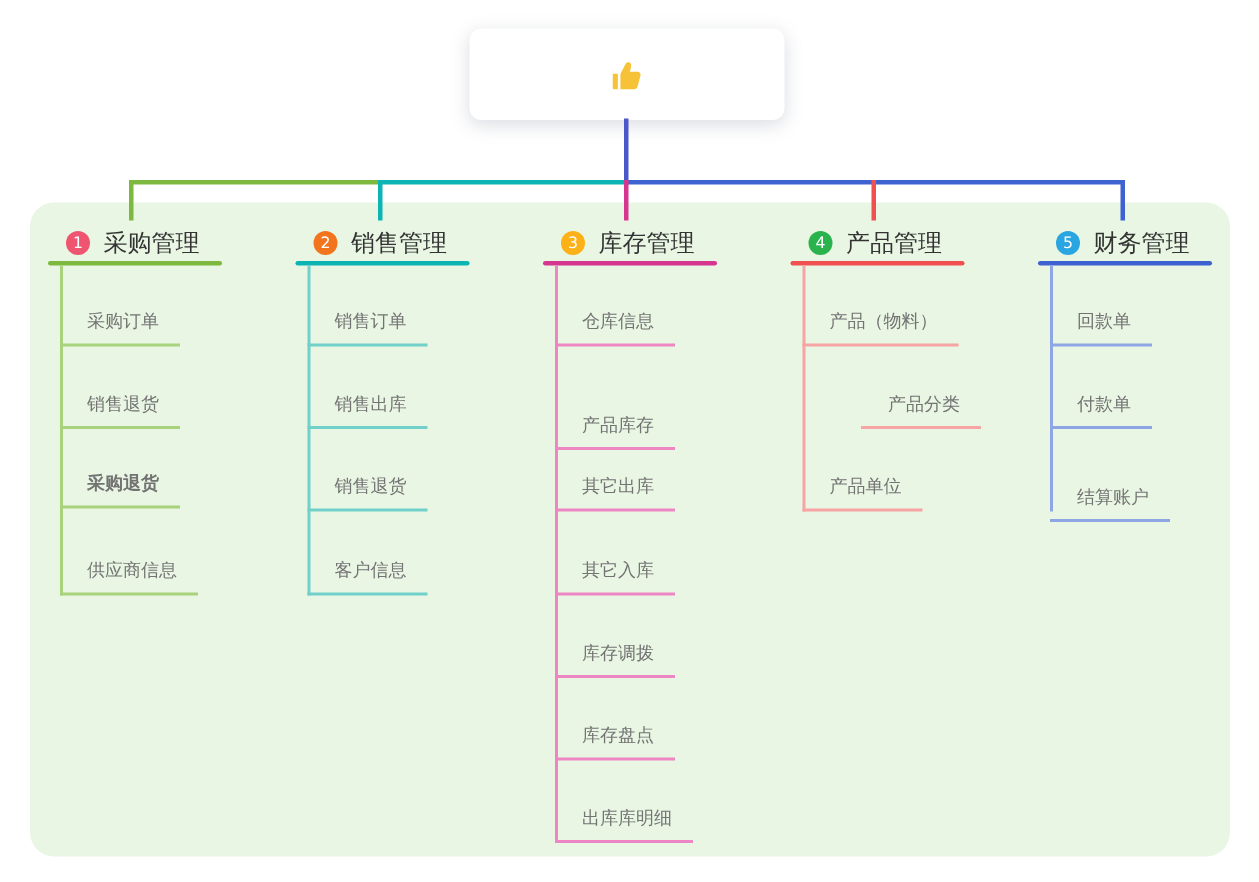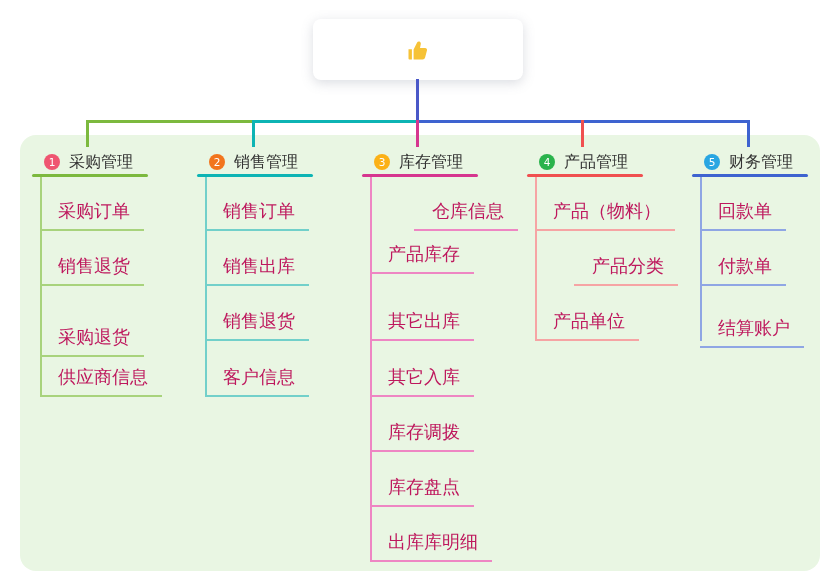--- a/index.html
+++ b/index.html
@@ -28,21 +28,21 @@
     display:inline-block;width:16px;height:16px;border-radius:50%;
     color:#fff;font-size:10.5px;line-height:16px;text-align:center;
     margin-right:9px;flex:0 0 auto;
   }
   .underline{position:absolute;top:174px;height:3px;border-radius:2px;}
   .child-vline{position:absolute;width:2px;}
   .child{
     position:absolute;height:32px;box-sizing:border-box;
     display:flex;align-items:flex-end;
     padding:0 14px 6px 18px;
-    font-size:18px;color:#be185d;white-space:nowrap;
+    font-size:12px;color:#737373;white-space:nowrap;
     border-bottom:2px solid transparent;
   }
 </style>
 </head>
 <body>
 
 <div id="stage">
   <div class="panel"></div>
 
   <div class="root-card">
@@ -66,40 +66,40 @@
     </div>
   <div id="branches">
       <div class="branch-node" style="left: 44px;">
         <span class="badge" style="background: rgb(239, 85, 113);">1</span>
         <span>采购管理</span>
       </div>
       <div class="underline" style="left: 32px; width: 116px; background: rgb(124, 185, 62);"></div>
       <div class="child-vline" style="left: 40px; top: 177px; height: 219.6px; background: rgb(168, 211, 124);"></div>
       <div class="child" style="left: 40px; top: 199px; border-bottom-color: rgb(168, 211, 124);">采购订单</div>
       <div class="child" style="left: 40px; top: 254.2px; border-bottom-color: rgb(168, 211, 124);">销售退货</div>
-      <div class="child" style="left: 40px; top: 325px; border-bottom-color: rgb(168, 211, 124);">采购退货</div>
+      <div class="child" style="left: 40px; top: 307px; border-bottom-color: rgb(168, 211, 124); font-weight: bold;">采购退货</div>
       <div class="child" style="left: 40px; top: 364.6px; border-bottom-color: rgb(168, 211, 124);">供应商信息</div>
       <div class="branch-node" style="left: 209px;">
         <span class="badge" style="background: rgb(242, 117, 29);">2</span>
         <span>销售管理</span>
       </div>
       <div class="underline" style="left: 197px; width: 116px; background: rgb(13, 180, 180);"></div>
       <div class="child-vline" style="left: 205px; top: 177px; height: 219.6px; background: rgb(114, 208, 202);"></div>
       <div class="child" style="left: 205px; top: 199px; border-bottom-color: rgb(114, 208, 202);">销售订单</div>
       <div class="child" style="left: 205px; top: 254.2px; border-bottom-color: rgb(114, 208, 202);">销售出库</div>
       <div class="child" style="left: 205px; top: 309.4px; border-bottom-color: rgb(114, 208, 202);">销售退货</div>
       <div class="child" style="left: 205px; top: 364.6px; border-bottom-color: rgb(114, 208, 202);">客户信息</div>
       <div class="branch-node" style="left: 374px;">
         <span class="badge" style="background: rgb(251, 177, 23);">3</span>
         <span>库存管理</span>
       </div>
       <div class="underline" style="left: 362px; width: 116px; background: rgb(214, 54, 143);"></div>
       <div class="child-vline" style="left: 370px; top: 177px; height: 385.2px; background: rgb(238, 134, 195);"></div>
-      <div class="child" style="left: 370px; top: 199px; border-bottom-color: rgb(238, 134, 195); margin-left: 44px;">仓库信息</div>
-      <div class="child" style="left: 370px; top: 242px; border-bottom-color: rgb(238, 134, 195);">产品库存</div>
+      <div class="child" style="left: 370px; top: 199px; border-bottom-color: rgb(238, 134, 195);">仓库信息</div>
+      <div class="child" style="left: 370px; top: 268px; border-bottom-color: rgb(238, 134, 195);">产品库存</div>
       <div class="child" style="left: 370px; top: 309.4px; border-bottom-color: rgb(238, 134, 195);">其它出库</div>
       <div class="child" style="left: 370px; top: 364.6px; border-bottom-color: rgb(238, 134, 195);">其它入库</div>
       <div class="child" style="left: 370px; top: 419.8px; border-bottom-color: rgb(238, 134, 195);">库存调拨</div>
       <div class="child" style="left: 370px; top: 475px; border-bottom-color: rgb(238, 134, 195);">库存盘点</div>
       <div class="child" style="left: 370px; top: 530.2px; border-bottom-color: rgb(238, 134, 195);">出库库明细</div>
       <div class="branch-node" style="left: 539px;">
         <span class="badge" style="background: rgb(42, 179, 76);">4</span>
         <span>产品管理</span>
       </div>
       <div class="underline" style="left: 527px; width: 116px; background: rgb(240, 80, 80);"></div>

